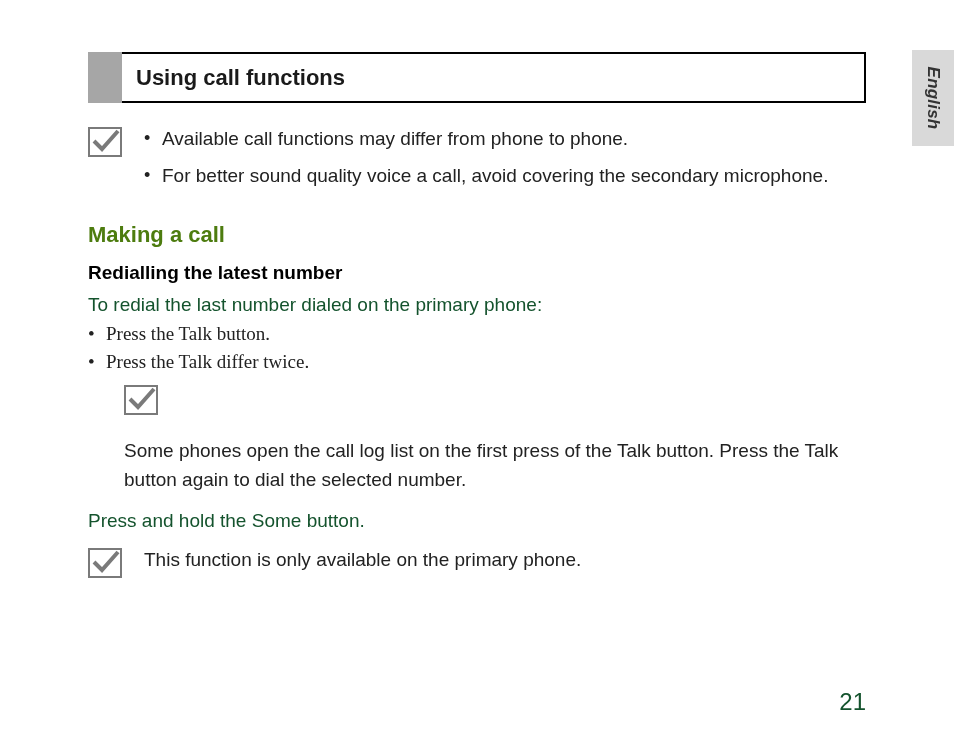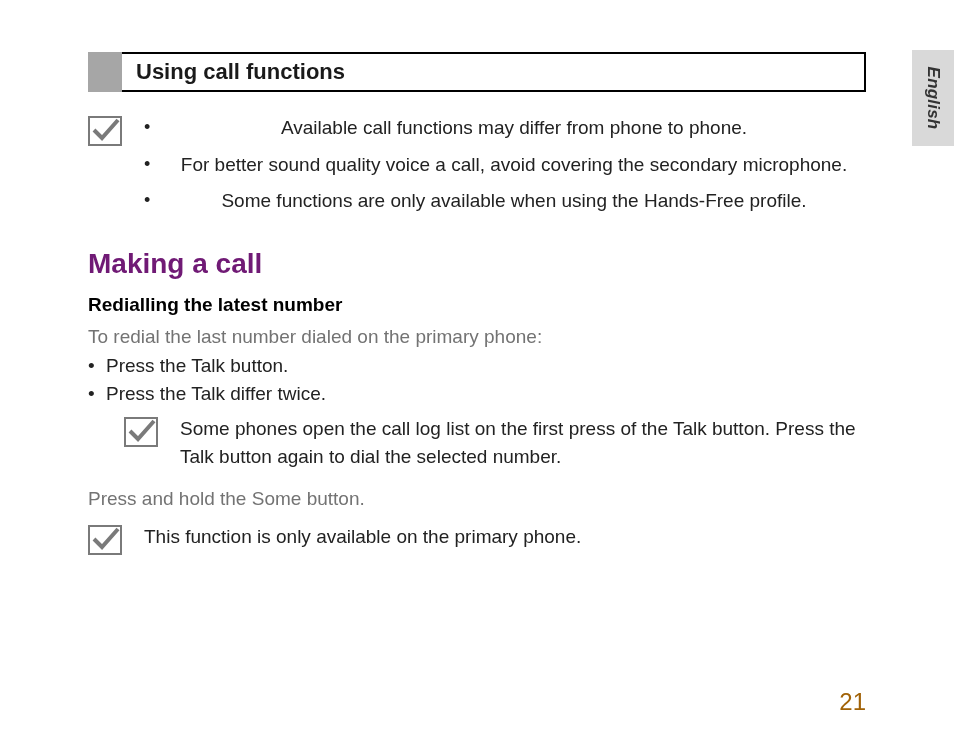--- a/index.html
+++ b/index.html
@@ -38,21 +38,21 @@
     font-style: italic;
     font-size: 17px;
     color: #333;
     letter-spacing: 0.2px;
   }
 
   
   .heading-bar {
     display: flex;
     align-items: stretch;
-    height: 40px;
+    height: 51px;
     margin-bottom: 22px;
   }
   .heading-block {
     width: 34px;
     background: #a6a6a6;
   }
   .heading-frame {
     flex: 1;
     border: 2px solid #000;
     border-left: none;
@@ -90,84 +90,85 @@
     font-size: 19px;
     line-height: 1.5;
     color: #222;
   }
 
   
   .bullets {
     margin: 0;
     padding: 0 0 0 0;
     list-style: none;
-    text-align: center;
   }
   .bullets li {
     position: relative;
     padding-left: 18px;
     margin-bottom: 8px;
   }
   .bullets li::before {
     content: "•";
     position: absolute;
     left: 0;
     top: 0;
     font-size: 18px;
   }
 
   
   .sec-title {
     margin: 24px 0 6px 0;
-    font-size: 28px;
+    font-size: 22px;
     font-weight: 700;
-    color: #701a75;
+    color: #4d7c0f;
   }
   .sub-title {
     margin: 14px 0 6px 0;
     font-size: 19px;
     font-weight: 700;
     color: #000000;
   }
   .body {
     font-size: 19px;
     line-height: 1.55;
-    color: #737373;
+    color: #14532d;
     margin: 4px 0;
   }
 
   
   .body-bullets {
     list-style: none;
     margin: 2px 0 6px 0;
     padding: 0;
+    font-family: Liberation Serif, serif;
   }
   .body-bullets li {
     position: relative;
     padding-left: 18px;
     margin: 2px 0;
     font-size: 19px;
   }
   .body-bullets li::before {
     content: "•";
     position: absolute;
     left: 0;
     top: 0;
   }
 
   .note-row.inset {
     margin-left: 36px;
+    flex-direction: column;
   }
 
   .page-num {
     position: absolute;
     right: 88px;
     bottom: 26px;
     font-size: 24px;
-    color: #a16207;
+    color: #14532d;
   }
 </style>
 </head>
 <body>
 
 <div class="page">
 
   <div class="lang-tab">
     <span>English</span>
   </div>
@@ -183,21 +184,20 @@
     <div class="note-icon">
       <svg viewBox="0 0 34 30">
         <rect x="1" y="1" width="32" height="28" fill="#fff" stroke="#7a7a7a" stroke-width="2"></rect>
         <path d="M6 14 L14 22 L30 4" fill="none" stroke="#7a7a7a" stroke-width="4"></path>
       </svg>
     </div>
     <div class="note-content">
       <ul class="bullets">
         <li>Available call functions may differ from phone to phone.</li>
         <li>For better sound quality voice a call, avoid covering the secondary microphone.</li>
-        <li>Some functions are only available when using the Hands-Free profile.</li>
       </ul>
     </div>
   </div>
 
   <h2 class="sec-title">Making a call</h2>
 
   <h3 class="sub-title">Redialling the latest number</h3>
 
   <p class="body">To redial the  last number dialed on the primary phone:</p>
   <ul class="body-bullets">

